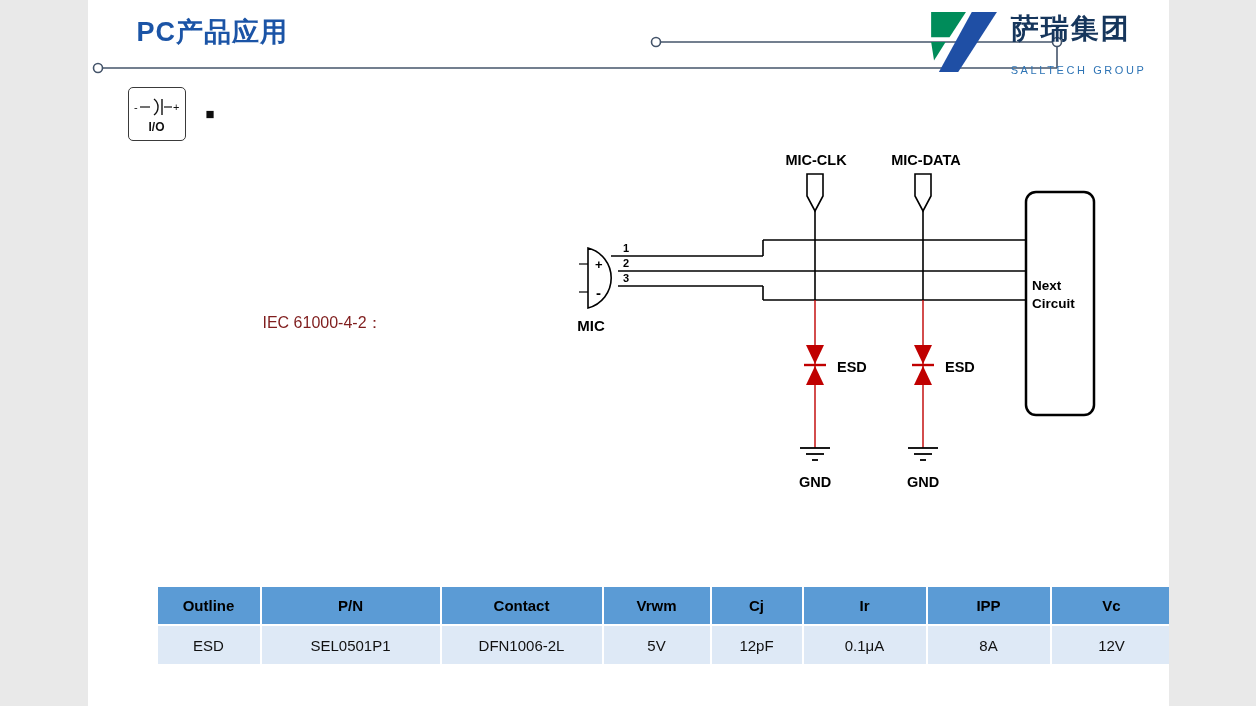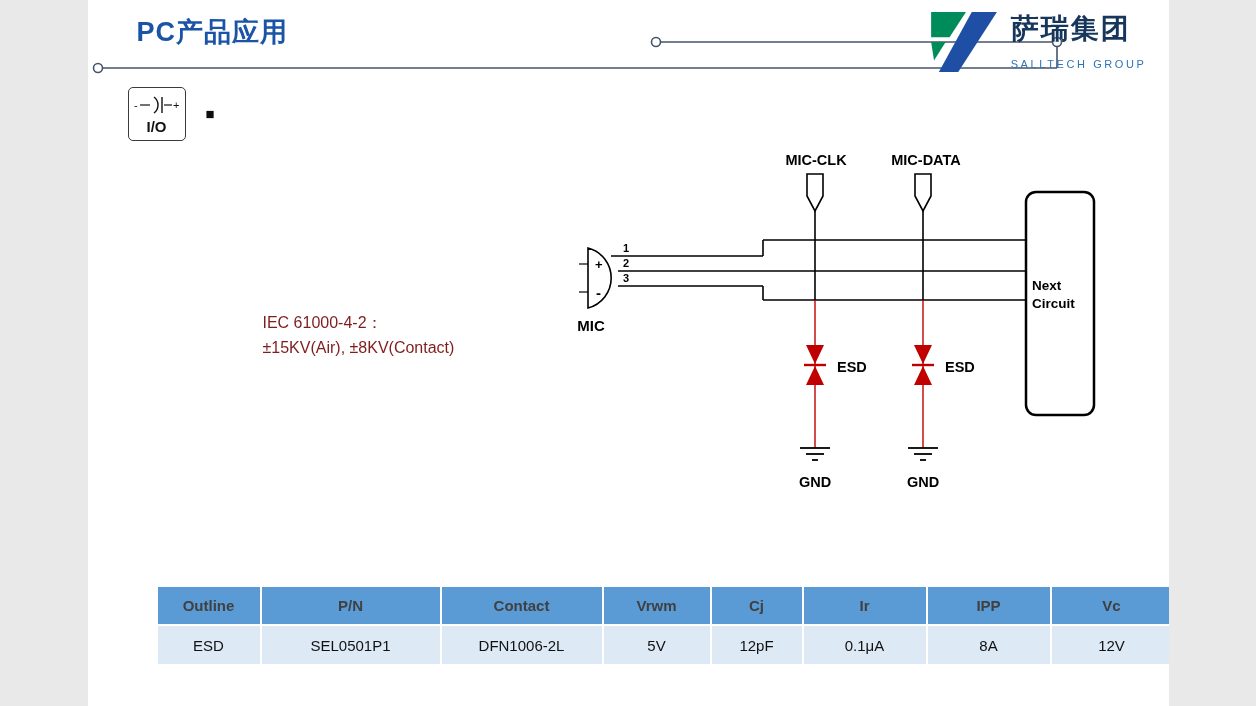--- a/index.html
+++ b/index.html
@@ -6,41 +6,41 @@
   .slide { position:relative; width:1081px; height:706px; background:#ffffff;
            font-family:"Liberation Sans", sans-serif; overflow:hidden; margin:0 auto; }
 
   .title { position:absolute; left:49px; top:14px; font-size:27px; font-weight:bold;
            color:#1B54A6; letter-spacing:1px; }
 
   .decor { position:absolute; left:0; top:28px; }
 
   .logo { position:absolute; top:12px; right:22px; display:flex; align-items:flex-start; gap:10px; }
   .logo-text .name { font-size:28px; font-weight:bold; color:#16365C; line-height:34px; letter-spacing:2px; }
-  .logo-text .sub  { font-size:11px; color:#2E74B5; letter-spacing:2.6px; margin-top:12px; }
+  .logo-text .sub  { font-size:11px; color:#2E74B5; letter-spacing:2.6px; margin-top:18px; }
 
   .io-badge { position:absolute; left:40px; top:87px; width:58px; height:54px;
               border:1.6px solid #3a3a3a; border-radius:5px; background:#fff;
               display:flex; flex-direction:column; align-items:center; justify-content:center;
               gap:1px; box-sizing:border-box; }
-  .io-badge .io-label { font-size:15px; font-weight:bold; color:#111; }
+  .io-badge .io-label { font-size:12px; font-weight:bold; color:#111; }
 
   .section-header { position:absolute; left:118px; top:104px; display:flex;
                     align-items:center; gap:10px; color:#0d0d0d; }
   .section-header .bullet { font-size:15px; line-height:19px; }
   .section-header .label  { font-size:19px; font-weight:bold; letter-spacing:0.5px; }
 
   .iec { position:absolute; left:175px; top:310px; font-size:16px; color:#7f1d1d; line-height:25px; }
 
   .diagram { position:absolute; left:460px; top:140px; }
   .diagram text { font-family:"Liberation Sans", sans-serif; }
 
   .spec-table { position:absolute; left:68px; top:585px; width:1120px;
                 border-collapse:collapse; table-layout:fixed; }
-  .spec-table th { background:#5B9BD5; color:#404040; font-weight:bold; font-size:15px;
+  .spec-table th { background:#5B9BD5; color:#000000; font-weight:bold; font-size:15px;
                    height:37px; border:2px solid #fff; text-align:center; padding:0; }
   .spec-table td { background:#DEE9F6; color:#111; font-size:15px;
                    height:38px; border:2px solid #fff; text-align:center; padding:0; }
 </style>
 </head>
 <body>
 
 <div class="slide">
 
   <div class="title">PC产品应用</div>
@@ -77,21 +77,20 @@
     </svg>
     <div class="io-label">I/O</div>
   </div>
 
   <div class="section-header">
     <span class="bullet">■</span>
   </div>
 
   <div class="iec">
     <div>IEC 61000-4-2：</div>
-    <div>±15KV(Air), ±8KV(Contact)</div>
   </div>
 
   <svg class="diagram" width="560" height="360" viewBox="0 0 560 360">
 
     <text x="268" y="25" font-size="14.5" font-weight="bold" text-anchor="middle" fill="#000">MIC-CLK</text>
     <text x="378" y="25" font-size="14.5" font-weight="bold" text-anchor="middle" fill="#000">MIC-DATA</text>
 
     <line x1="63" y1="116" x2="215" y2="116" stroke="#000" stroke-width="1.6"></line>
     <line x1="215" y1="116" x2="215" y2="100" stroke="#000" stroke-width="1.6"></line>
     <line x1="215" y1="100" x2="478" y2="100" stroke="#000" stroke-width="1.6"></line>

